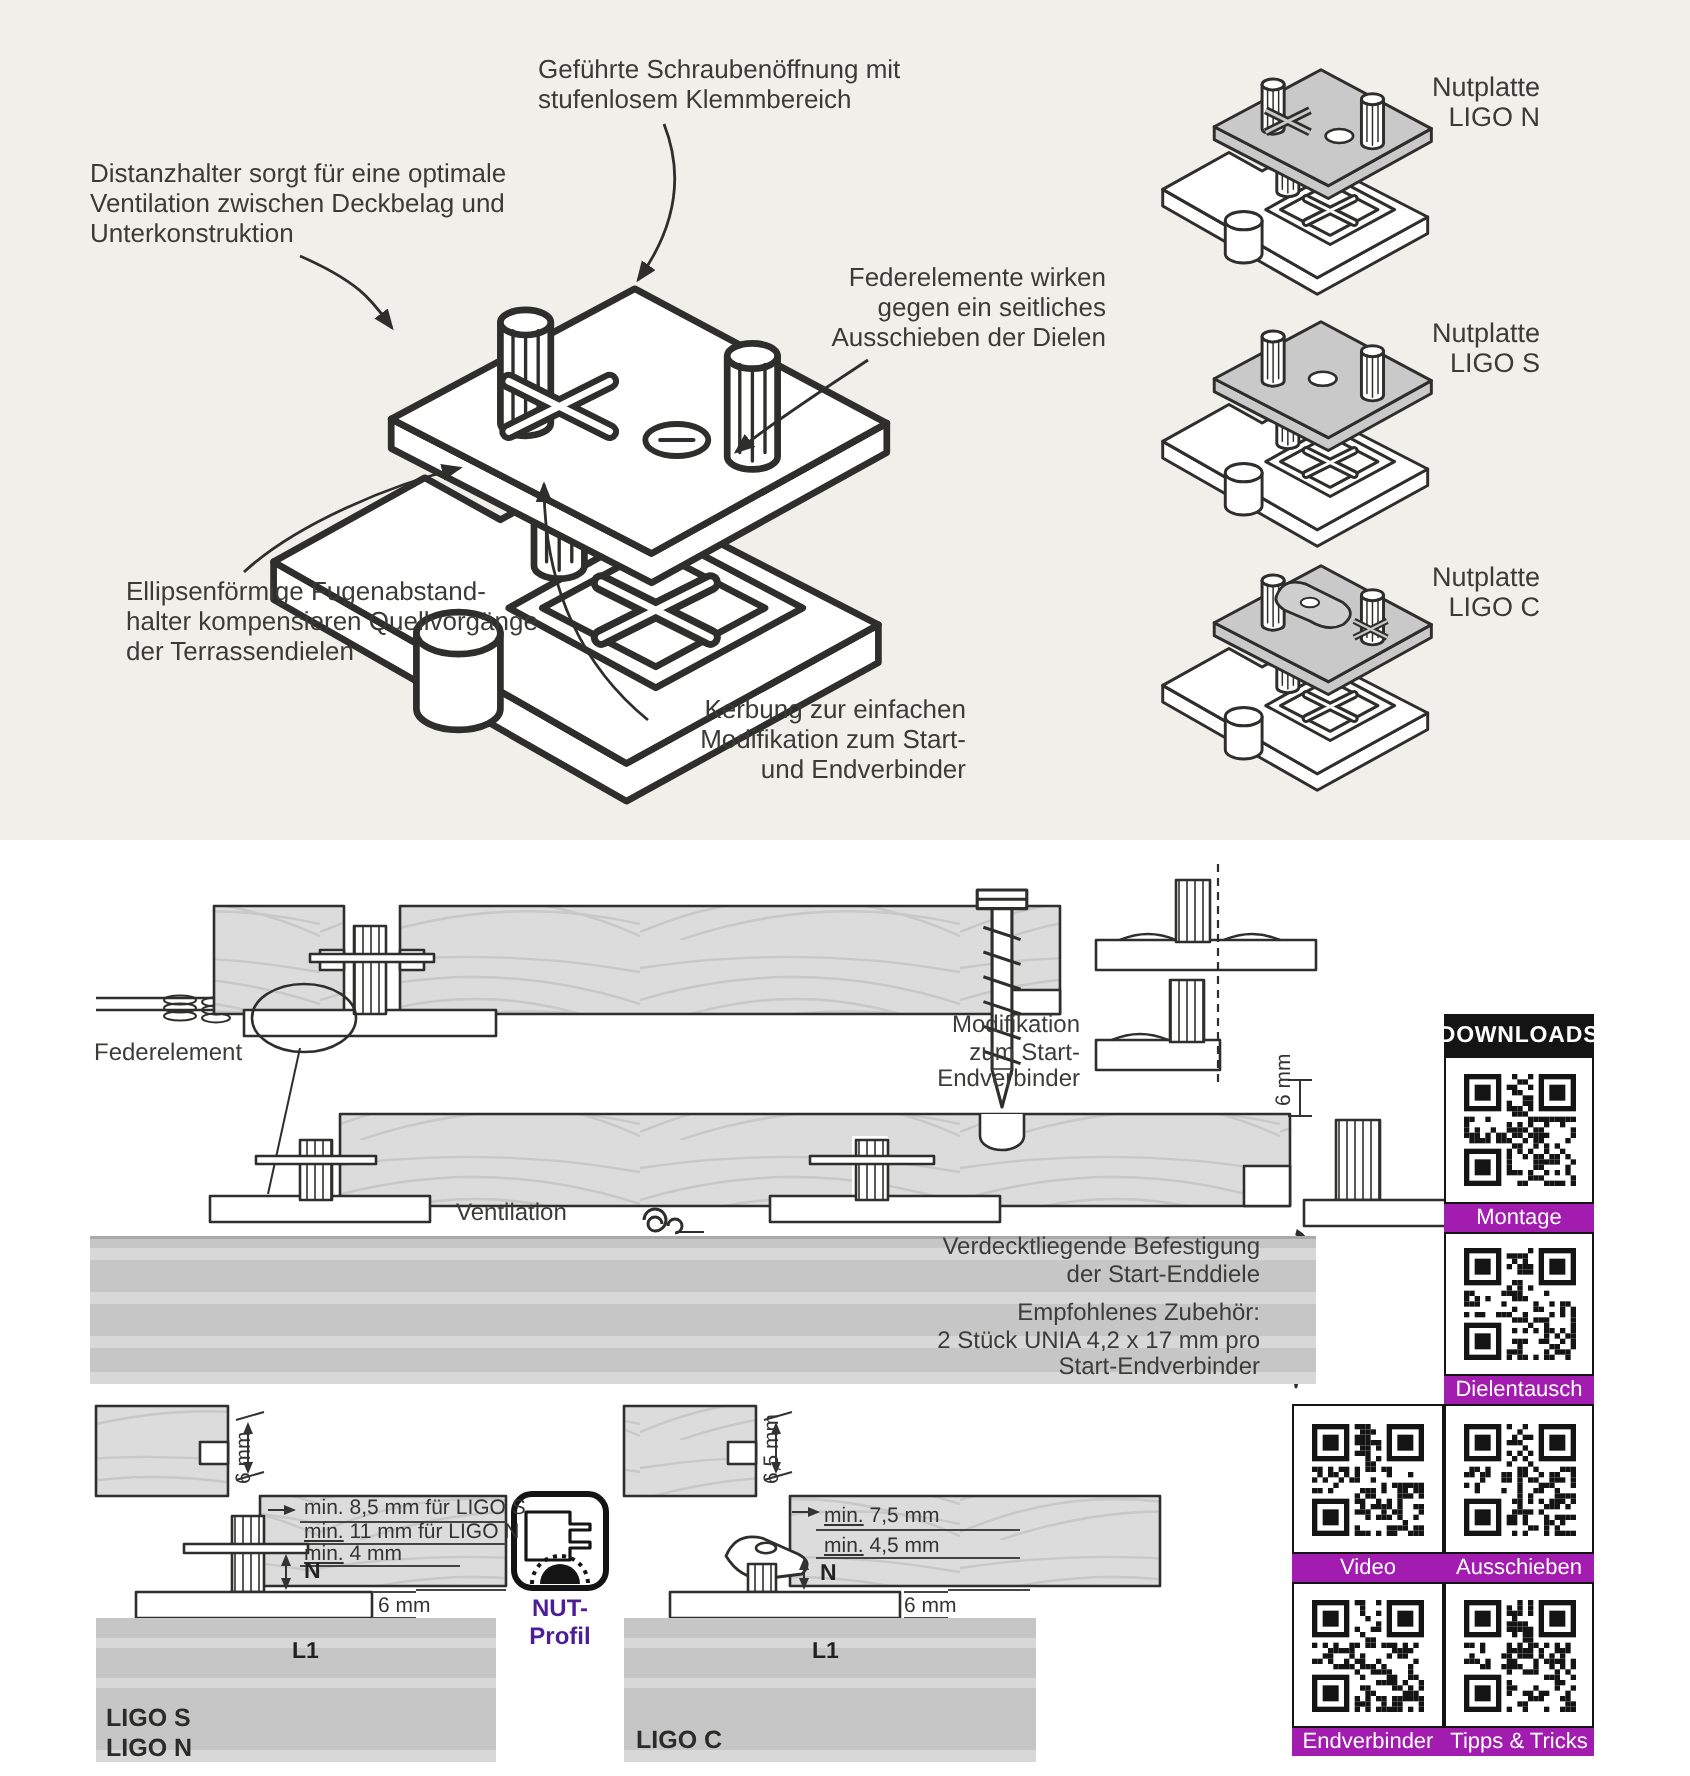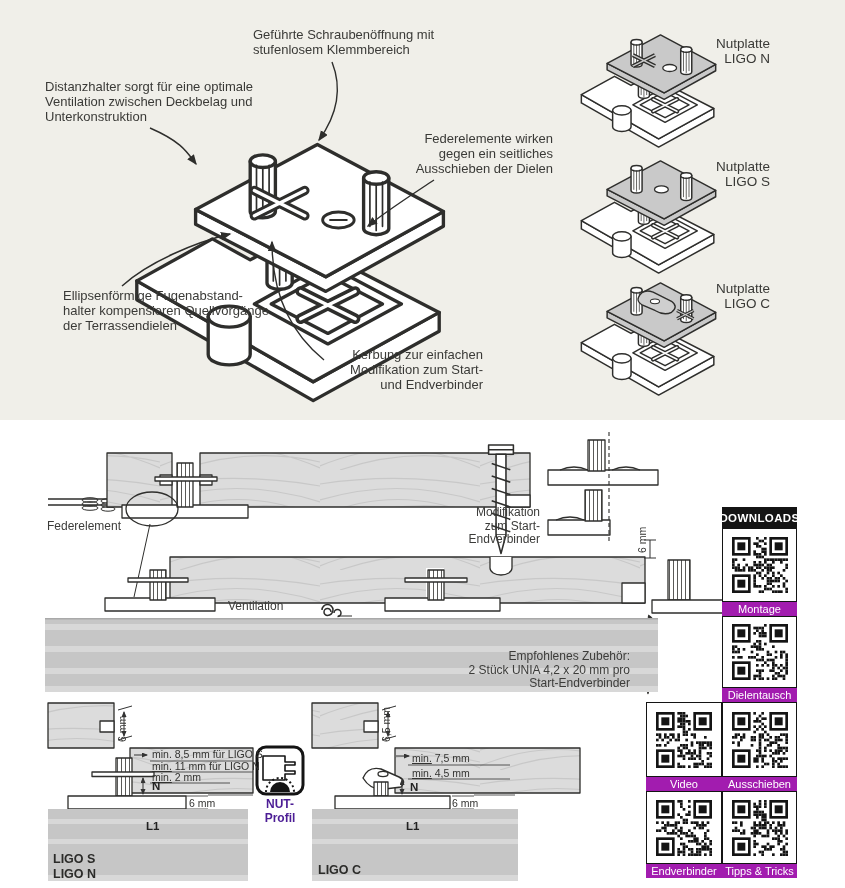--- a/index.html
+++ b/index.html
@@ -100,21 +100,21 @@
 
       <g fill="none" stroke="#2e2e2c" stroke-width="1.4">
         <path d="M332,62 C345,95 332,122 319,140" marker-end="url(#ah)"></path>
         <path d="M150,128 C182,142 187,152 196,164" marker-end="url(#ah)"></path>
         <path d="M434,180 C410,196 385,212 368,226" marker-end="url(#ah)"></path>
         <path d="M122,286 C148,262 196,242 230,234" marker-end="url(#ah)"></path>
         <path d="M324,360 C292,334 272,295 272,242" marker-end="url(#ah)"></path>
       </g>
     </svg>
 
-    <div class="ann" style="left:253px;top:27px;width:205px">Geführte Schraubenöffnung mit
+    <div class="ann" style="left:269px;top:27px;width:205px">Geführte Schraubenöffnung mit
 stufenlosem Klemmbereich</div>
     <div class="ann" style="left:45px;top:79px;width:225px">Distanzhalter sorgt für eine optimale
 Ventilation zwischen Deckbelag und
 Unterkonstruktion</div>
     <div class="ann r" style="left:390px;top:131px;width:163px">Federelemente wirken
 gegen ein seitliches
 Ausschieben der Dielen</div>
     <div class="ann" style="left:63px;top:288px;width:225px">Ellipsenförmige Fugenabstand-
 halter kompensieren Quellvorgänge
 der Terrassendielen</div>
@@ -283,28 +283,30 @@
         </g>
       </g>
     </svg>
 
     <div class="small" style="left:47px;top:100px">Federelement</div>
     <div class="small" style="left:228px;top:180px">Ventilation</div>
     <div class="small r" style="left:440px;top:86px;width:100px">Modifikation
 zum Start-
 Endverbinder</div>
     <div class="rot" style="left:636px;top:133px">6 mm</div>
+    <div class="small r" style="left:430px;top:197px;width:200px">Verdecktliegende Befestigung
+der Start-Enddiele</div>
     <div class="small r" style="left:410px;top:230px;width:220px">Empfohlenes Zubehör:
-2 Stück UNIA 4,2 x 20 mm pro
+2 Stück UNIA 4,2 x 17 mm pro
 Start-Endverbinder</div>
 
     <div class="rot" style="left:116px;top:322px">6 mm</div>
     <div class="tiny" style="left:152px;top:329px">min. 8,5 mm für LIGO S</div>
     <div class="tiny" style="left:152px;top:341px"><span class="u">min.</span><span> 11 mm für LIGO N</span></div>
-    <div class="tiny" style="left:152px;top:352px"><span class="u">min.</span><span> 2 mm</span></div>
+    <div class="tiny" style="left:152px;top:352px"><span class="u">min.</span><span> 4 mm</span></div>
     <div class="dimb" style="left:152px;top:360px">N</div>
     <div class="tiny" style="left:189px;top:378px">6 mm</div>
     <div class="dimb" style="left:146px;top:400px">L1</div>
     <div class="ligolabel" style="left:53px;top:432px">LIGO S</div>
     <div class="ligolabel" style="left:53px;top:447px">LIGO N</div>
     <div class="nutlabel" style="left:257px;top:378px;width:46px">NUT-
 Profil</div>
 
     <div class="rot" style="left:380px;top:322px">6,5 mm</div>
     <div class="tiny" style="left:412px;top:333px"><span class="u">min.</span><span> 7,5 mm</span></div>

